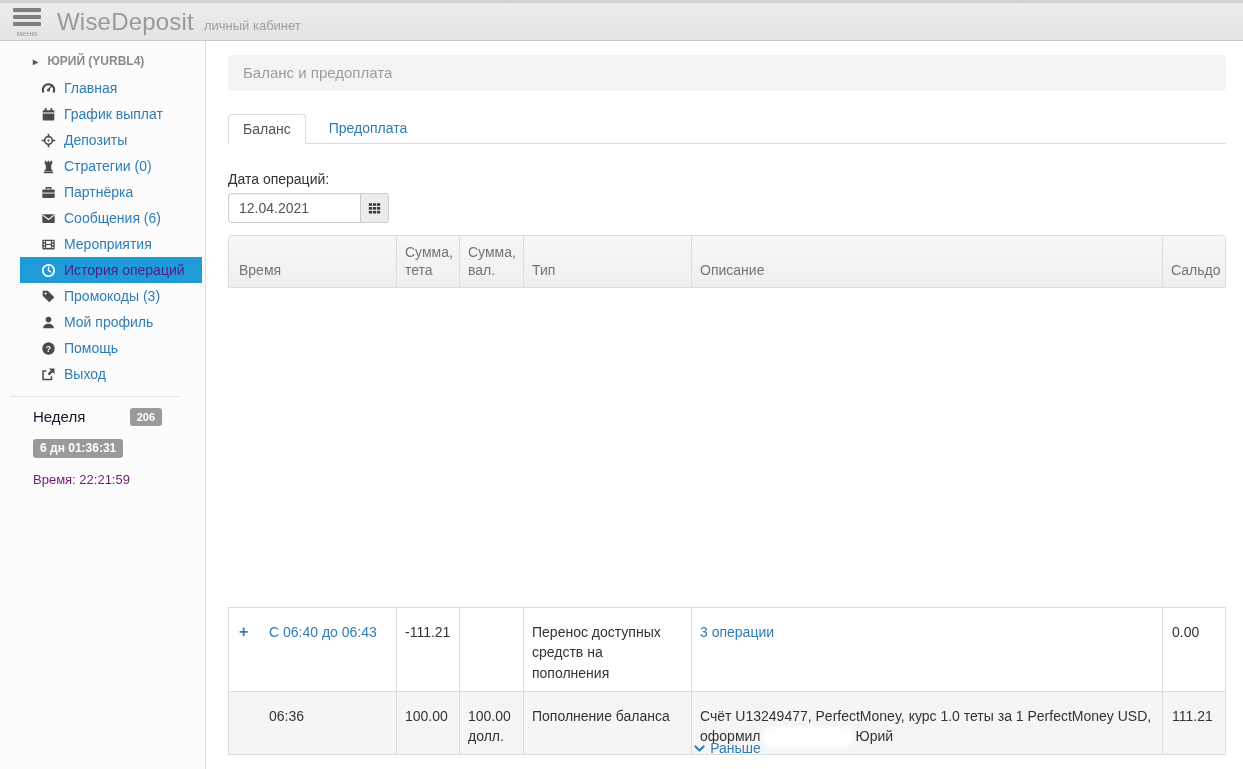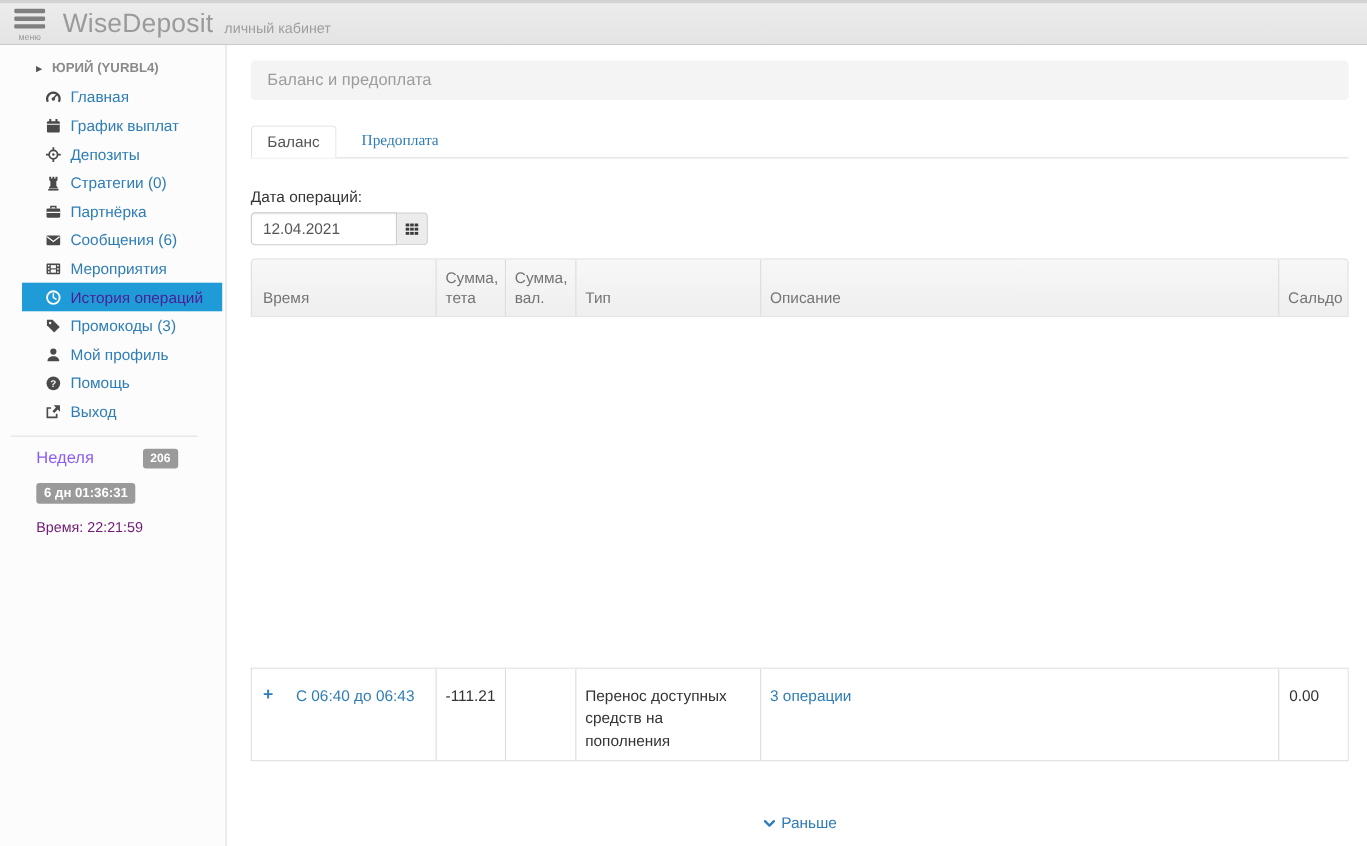--- a/index.html
+++ b/index.html
@@ -39,42 +39,42 @@
   }
   .menu-item .icon{width:16px;height:15px;margin-right:7px;color:#4a4a4a;display:inline-flex;align-items:center;}
   .menu-item .icon svg{width:15px;height:15px;}
   .menu-item .label{font-size:14px;color:var(--link);white-space:nowrap;}
   .menu-item.active{background:var(--active-bg);}
   .menu-item.active .label{color:#4c1d95;}
   .menu-item.active .icon{color:#fff;}
   .week{position:absolute;left:0;top:355px;width:206px;}
   .week-divider{margin:0 26px 0 10px;border-top:1px solid #e2e2e2;}
   .week-row{position:relative;margin:11px 0 0 33px;height:20px;}
-  .week-label{font-size:15px;color:#8b5cf6;}
+  .week-label{font-size:15px;color:#0f172a;}
   .badge{
     display:inline-block;background:var(--badge-bg);color:#fff;font-weight:bold;
     font-size:11px;padding:3px 7px;border-radius:3px;line-height:1.1;
   }
   .week-count{position:absolute;right:44px;top:0;}
   .timer-badge{margin:11px 0 0 33px;font-size:12px;}
   .week-time{margin:14px 0 0 33px;color:#701a75;font-size:13px;}
   
   .main{position:absolute;left:207px;top:41px;right:0;bottom:0;background:#fff;}
   .title-panel{
     position:absolute;left:21px;top:14px;width:998px;height:36px;
     background:#f4f4f4;border-radius:4px;color:#9c9c9c;font-size:15px;
     line-height:36px;padding-left:15px;
   }
   .tabs{position:absolute;left:21px;top:73px;width:998px;height:30px;border-bottom:1px solid var(--border);display:flex;}
   .tab{
     height:30px;line-height:28px;padding:0 14px;background:#fff;
     border:1px solid var(--border);border-bottom:1px solid #fff;
     border-radius:4px 4px 0 0;color:#555;margin-bottom:-1px;cursor:default;
   }
-  .tab-link{margin-left:23px;line-height:29px;color:var(--link);text-decoration:none;cursor:pointer;font-family:Liberation Serif, serif;}
+  .tab-link{margin-left:23px;line-height:29px;color:var(--link);text-decoration:none;cursor:pointer;}
   .date-label{position:absolute;left:21px;top:130px;font-size:14px;color:#333;}
   .input-group{position:absolute;left:21px;top:152px;height:30px;display:flex;}
   .date-input{
     width:133px;height:30px;border:1px solid #ccc;border-radius:4px 0 0 4px;
     padding:0 10px;font-size:14px;color:#555;outline:none;
     font-family:"Liberation Sans", sans-serif;box-shadow:inset 0 1px 2px rgba(0,0,0,.06);
   }
   .date-addon{
     width:28px;height:30px;border:1px solid #ccc;border-left:none;
     border-radius:0 4px 4px 0;background:#ececec;display:flex;align-items:center;
@@ -337,20 +337,31 @@
     <div class="td">
       <span class="plus">+</span>
       <span class="time-text"><a class="cell-link">С 06:40 до 06:43</a></span>
     </div>
     <div class="td">-111.21</div>
     <div class="td"></div>
     <div class="td">Перенос доступных средств на пополнения</div>
     <div class="td"><a class="cell-link">3 операции</a></div>
     <div class="td">0.00</div>
   </div>
+      <div class="tr">
+    <div class="td">
+      
+      <span class="time-text">06:36</span>
+    </div>
+    <div class="td">100.00</div>
+    <div class="td">100.00 долл.</div>
+    <div class="td">Пополнение баланса</div>
+    <div class="td">Счёт U13249477, PerfectMoney, курс 1.0 теты за 1 PerfectMoney USD, оформил<span class="redacted"></span>Юрий</div>
+    <div class="td">111.21</div>
+  </div>
     </div>
 
   <div class="load-more">
     <a>
       <span class="chev">
         <svg viewBox="0 0 16 16" width="13" height="13">
             <path fill="none" stroke="currentColor" stroke-width="2.6" stroke-linecap="round" stroke-linejoin="round" d="m3 5.5 5 5 5-5"></path>
           </svg>
       </span>
       <span>Раньше</span>

